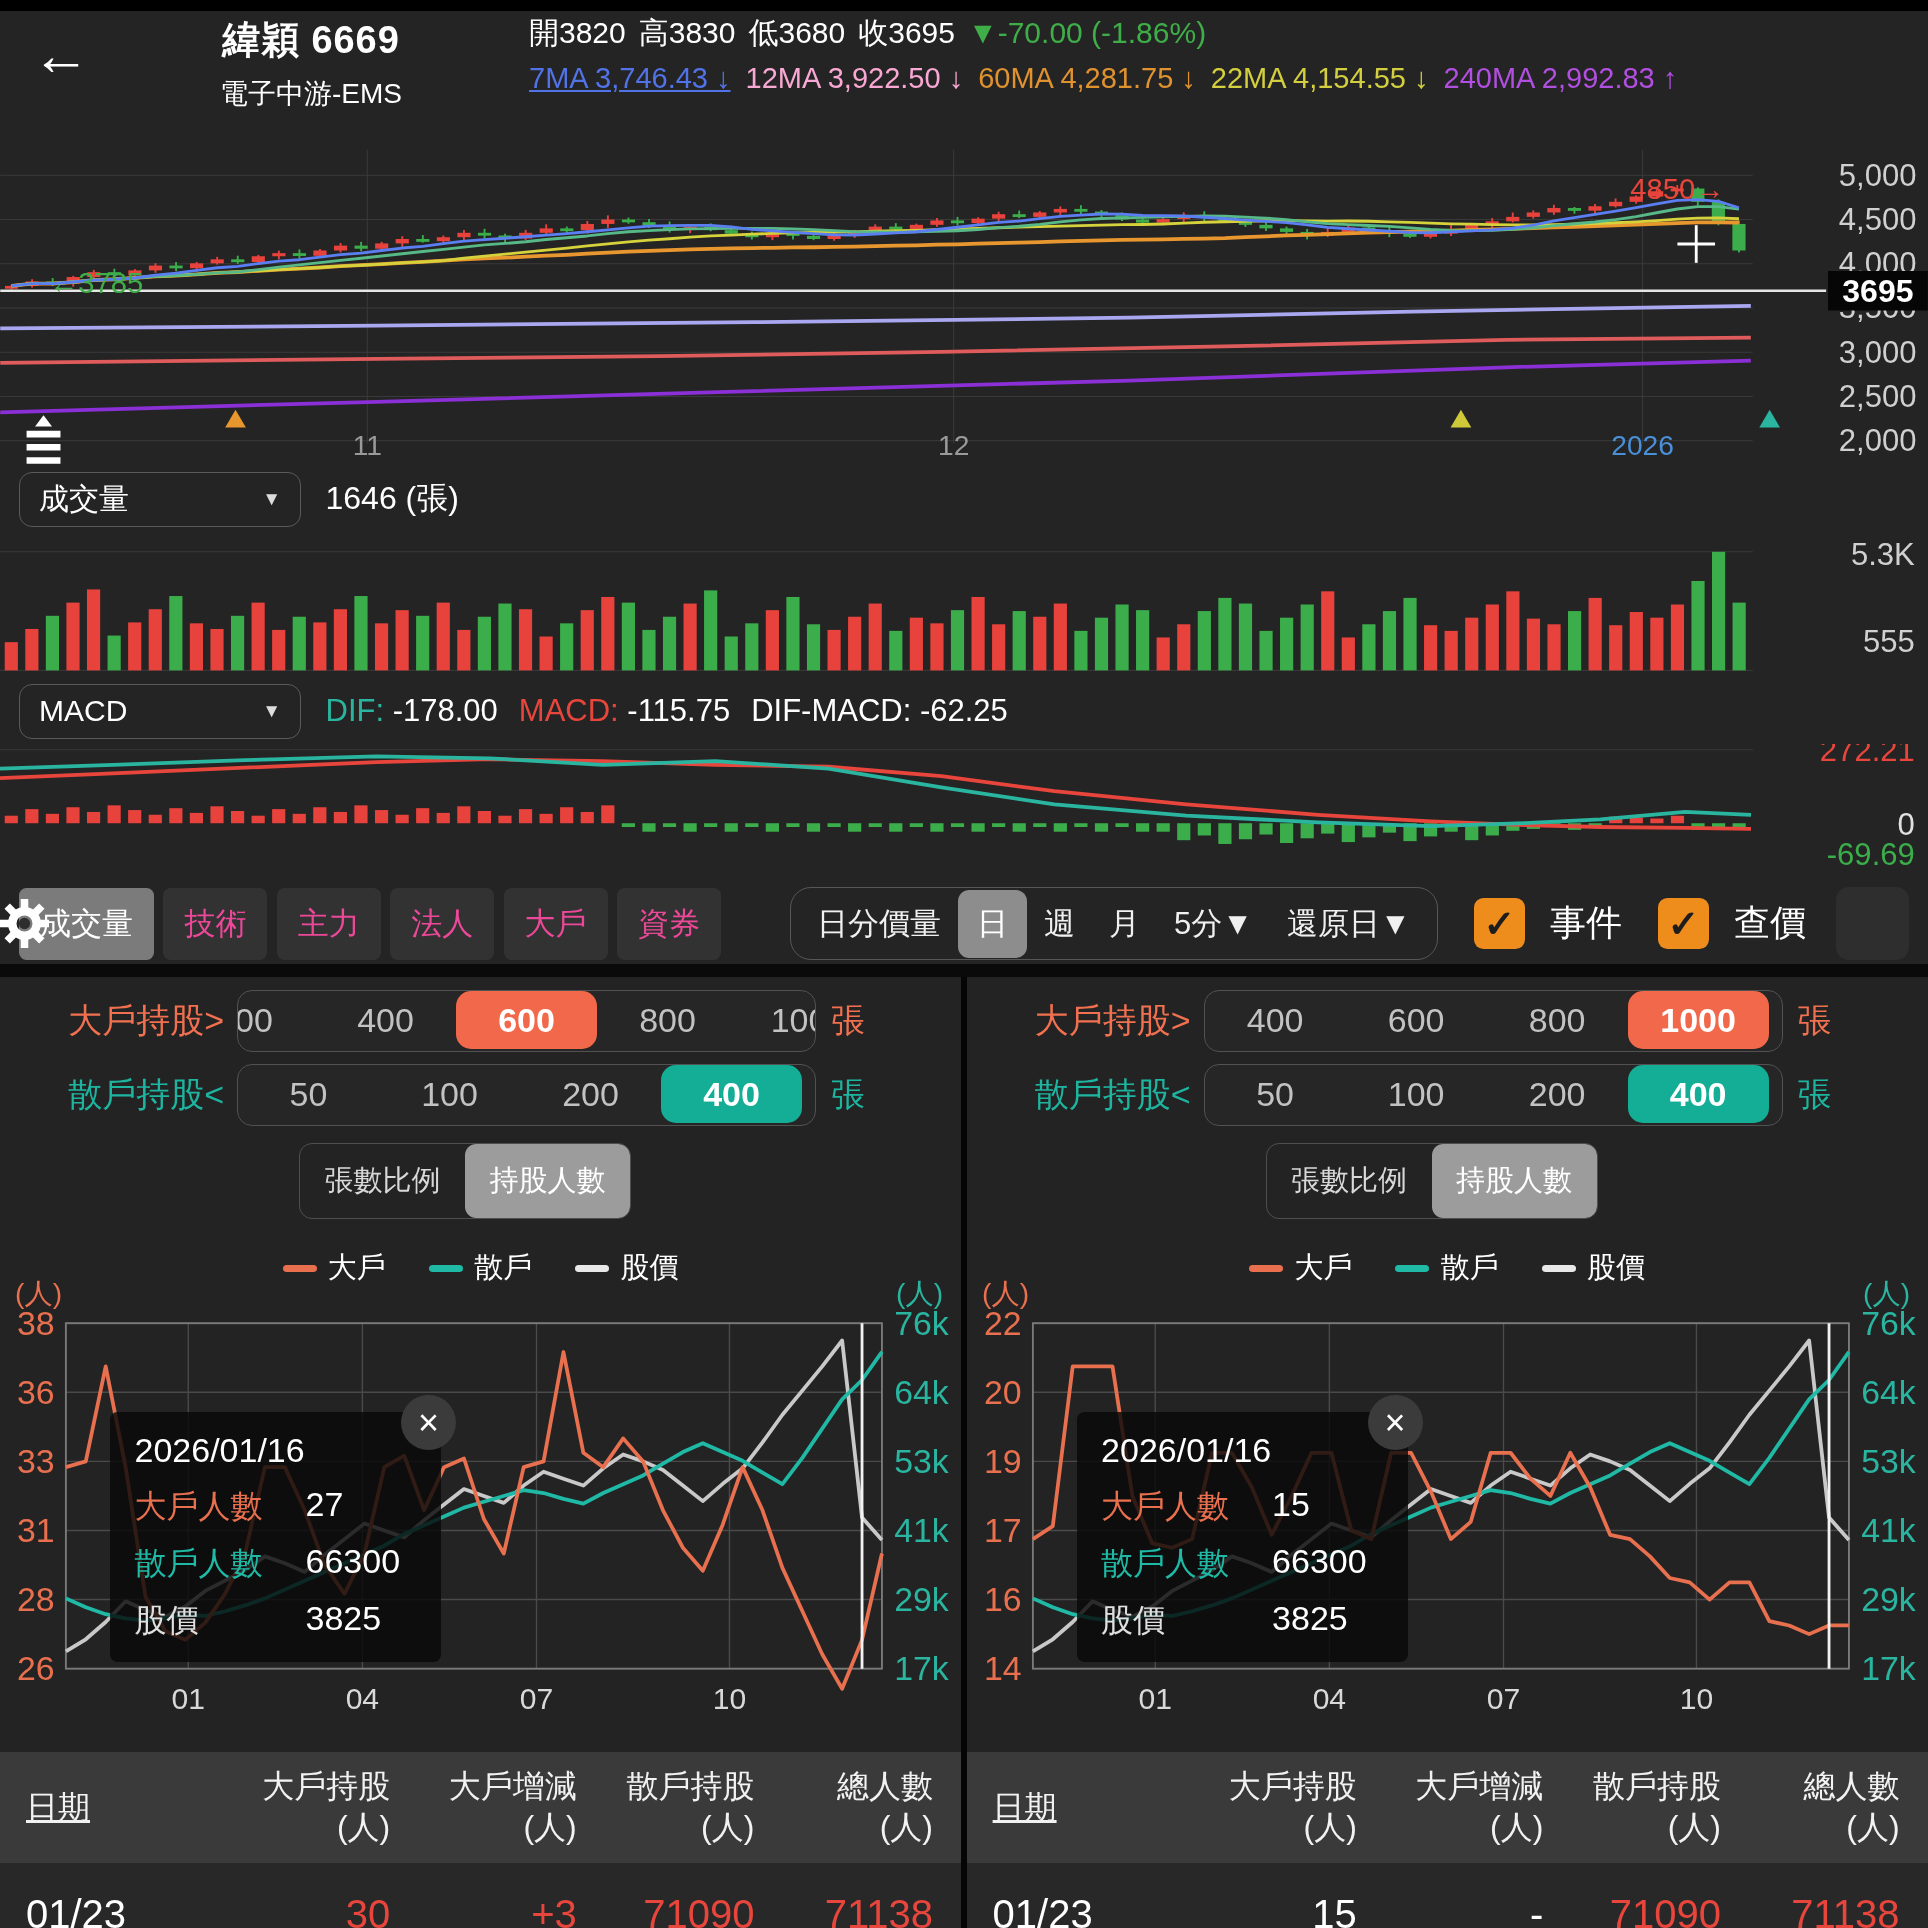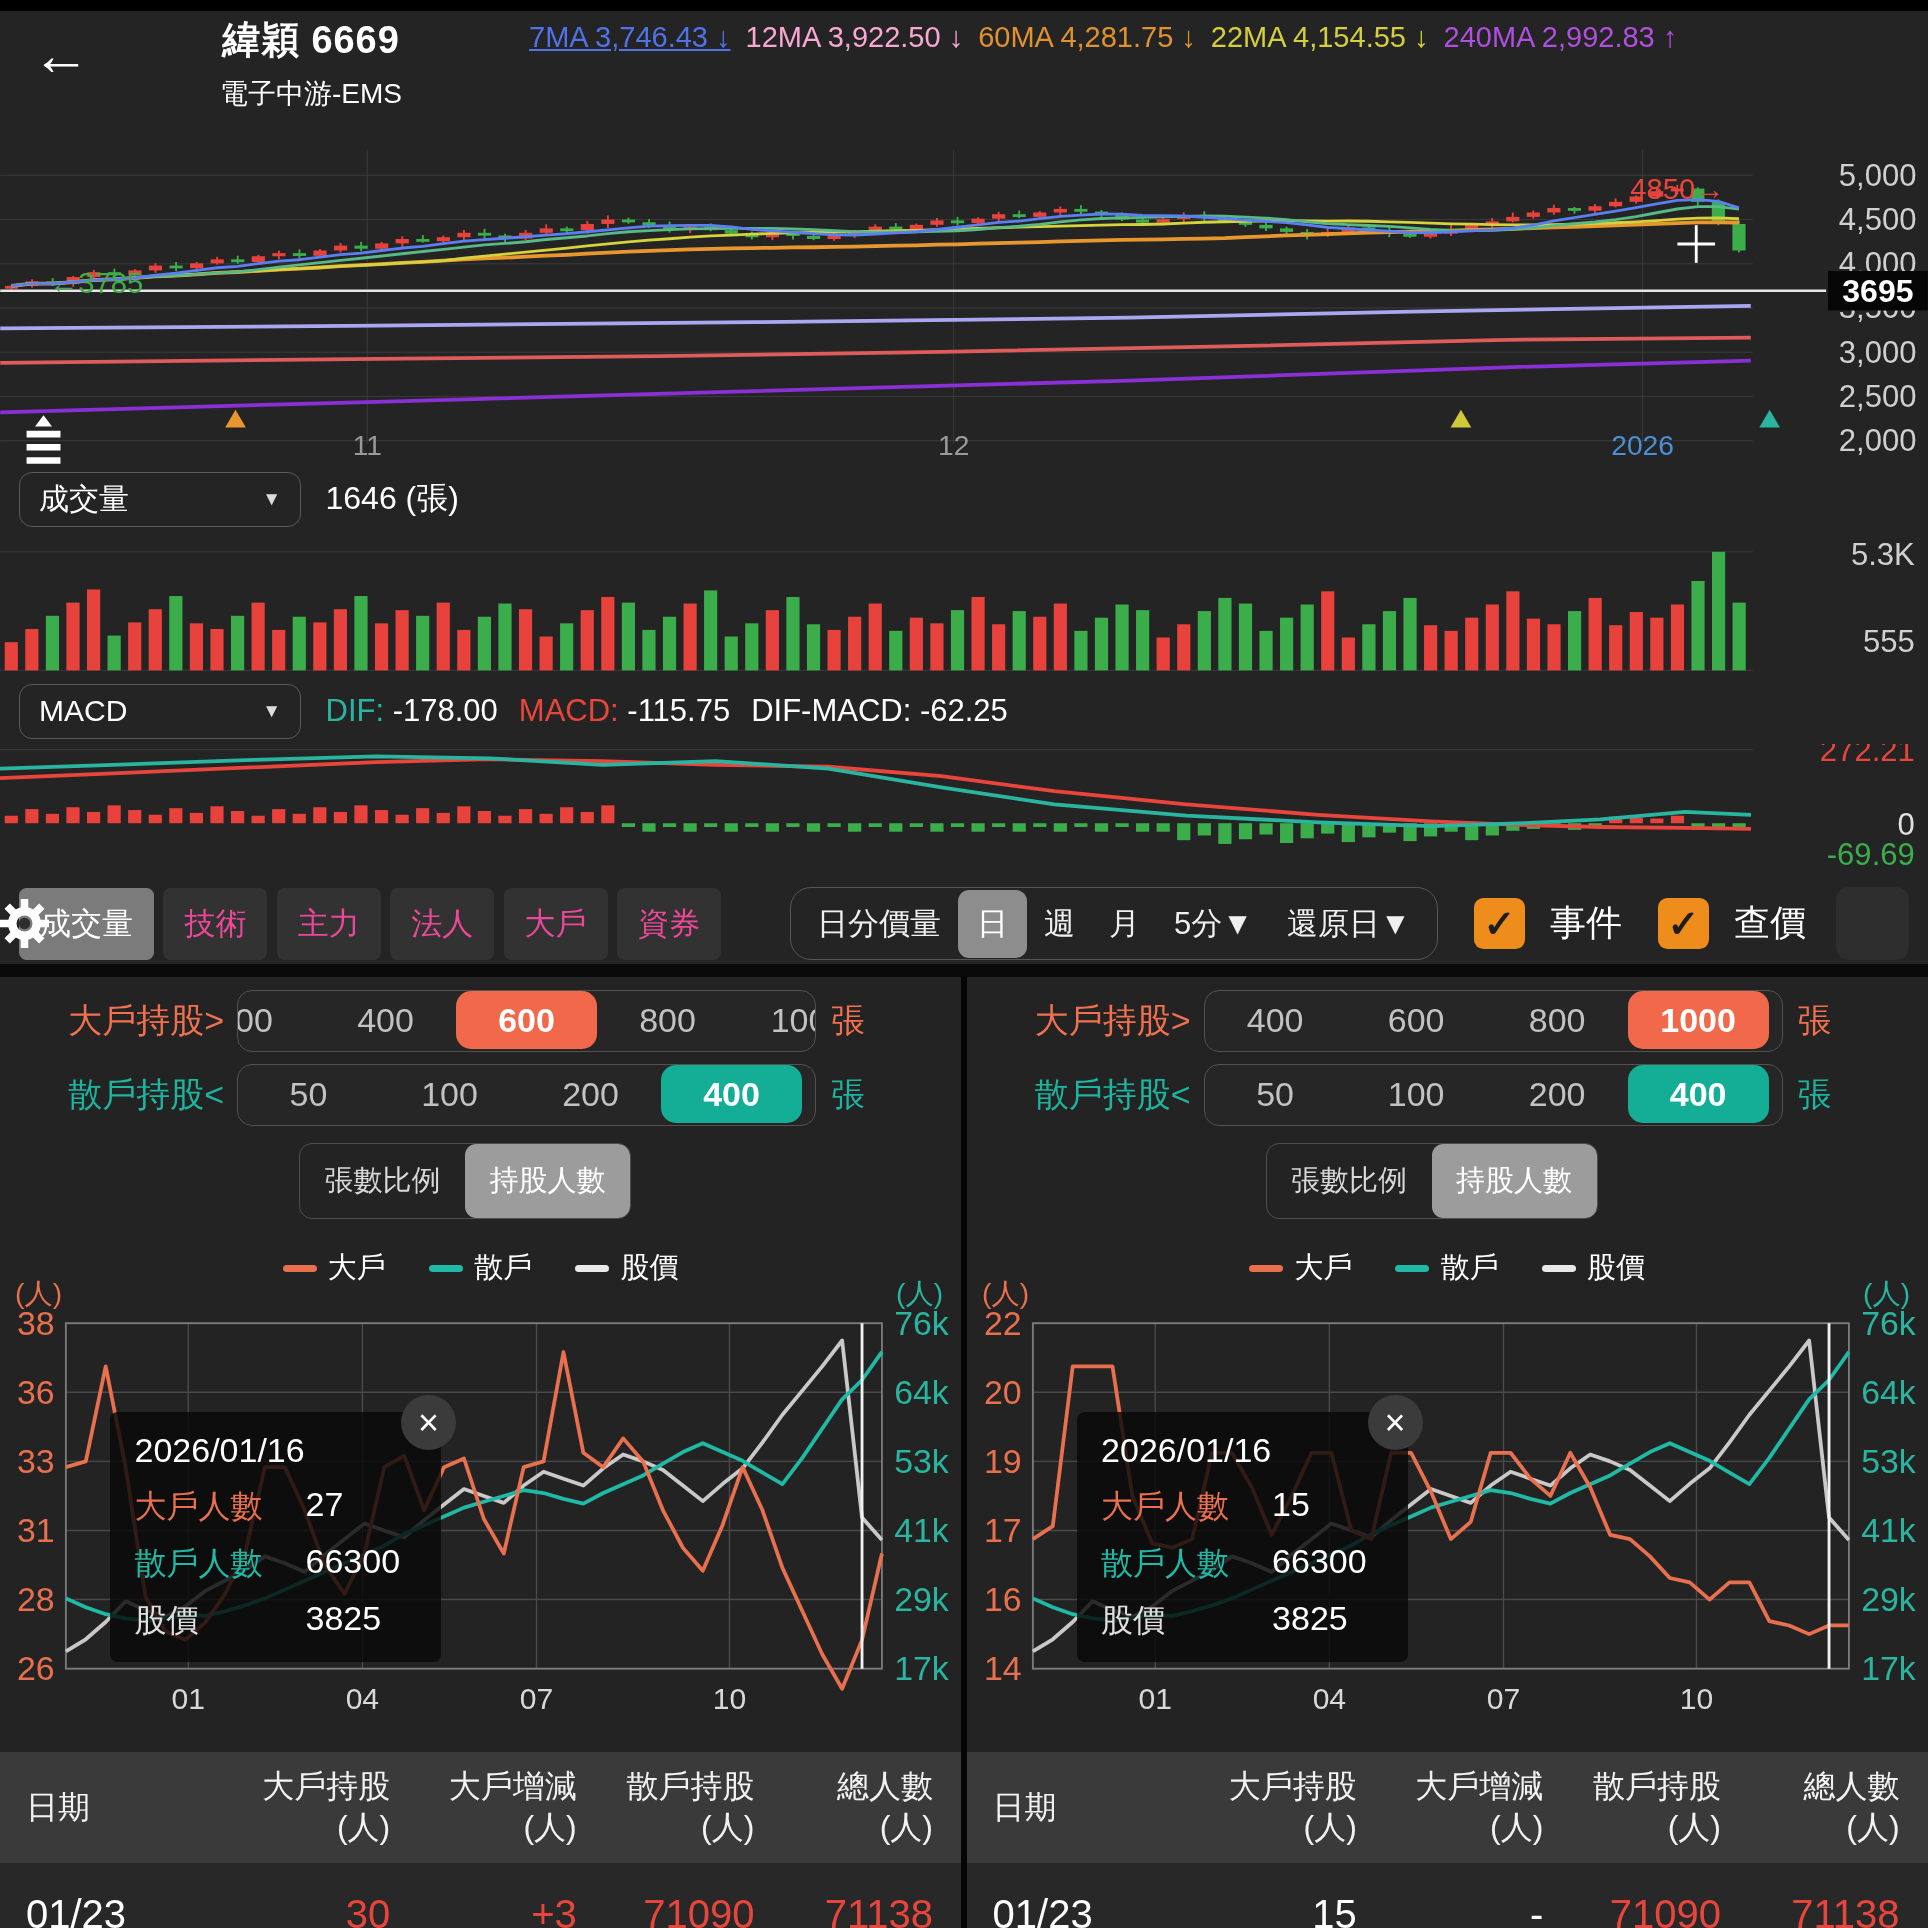--- a/index.html
+++ b/index.html
@@ -66,33 +66,34 @@
   .tt-row{display:flex;margin-top:13px;font-size:32px;}
   .tt-label{width:171px;} .tt-val{color:#fff;font-size:34px;}
   .tt-close{position:absolute;right:-15px;top:-17px;width:55px;height:55px;border-radius:50%;background:#3b3b3b;color:#fff;
             display:flex;align-items:center;justify-content:center;font-size:36px;}
   .ptable{position:absolute;top:765px;left:0;width:100%;}
   .thead{background:#3a3a3a;height:111px;display:flex;padding:0 28px 0 26px;box-sizing:border-box;margin-top:9.4px;}
   .th{display:flex;flex-direction:column;justify-content:center;align-items:flex-end;font-size:32px;color:#f2f2f2;line-height:41px;}
   .th.first{align-items:flex-start;}
   .trow{background:#282828;height:104px;display:flex;align-items:center;padding:0 28px 0 26px;box-sizing:border-box;font-size:40px;}
   .td{text-align:right;} .td.first{text-align:left;}
-  .c0{width:141px;} .c1{width:226px;} .c2{width:188px;} .c3{width:179px;} .c4{width:180px;}
+  .c0{width:141px;text-decoration:underline;} .c1{width:226px;} .c2{width:188px;} .c3{width:179px;} .c4{width:180px;}
 </style>
 </head>
 <body>
 
 <div class="app">
   <header>
     <div class="back">←</div>
     <div class="title-block">
       <div class="title">緯穎 6669</div>
       <div class="subtitle">電子中游-EMS</div>
     </div>
     <div class="quote">
+      <div class="q1" id="quote-line1"><span class="w">開3820</span><span class="w">高3830</span><span class="w">低3680</span><span class="w">收3695</span><span class="chg" style="color: rgb(63, 174, 73);">▼-70.00 (-1.86%)</span></div>
       <div class="q2" id="quote-line2"><span style="color: rgb(82, 114, 232); text-decoration: underline;">7MA 3,746.43 ↓</span><span style="color: #f9a8d4;">12MA 3,922.50 ↓</span><span style="color: rgb(224, 146, 47);">60MA 4,281.75 ↓</span><span style="color: rgb(211, 207, 62);">22MA 4,154.55 ↓</span><span style="color: rgb(177, 79, 224);">240MA 2,992.83 ↑</span></div>
     </div>
   </header>
 
   <svg id="main-chart" width="1928" height="352" viewBox="0 0 2048 374">
       <line x1="0" y1="63" x2="1862" y2="63" stroke="#3c3c3c" stroke-width="1"></line>
       <line x1="0" y1="110" x2="1862" y2="110" stroke="#3c3c3c" stroke-width="1"></line>
       <line x1="0" y1="157" x2="1862" y2="157" stroke="#3c3c3c" stroke-width="1"></line>
       <line x1="0" y1="204" x2="1862" y2="204" stroke="#3c3c3c" stroke-width="1"></line>
       <line x1="0" y1="251" x2="1862" y2="251" stroke="#3c3c3c" stroke-width="1"></line>

